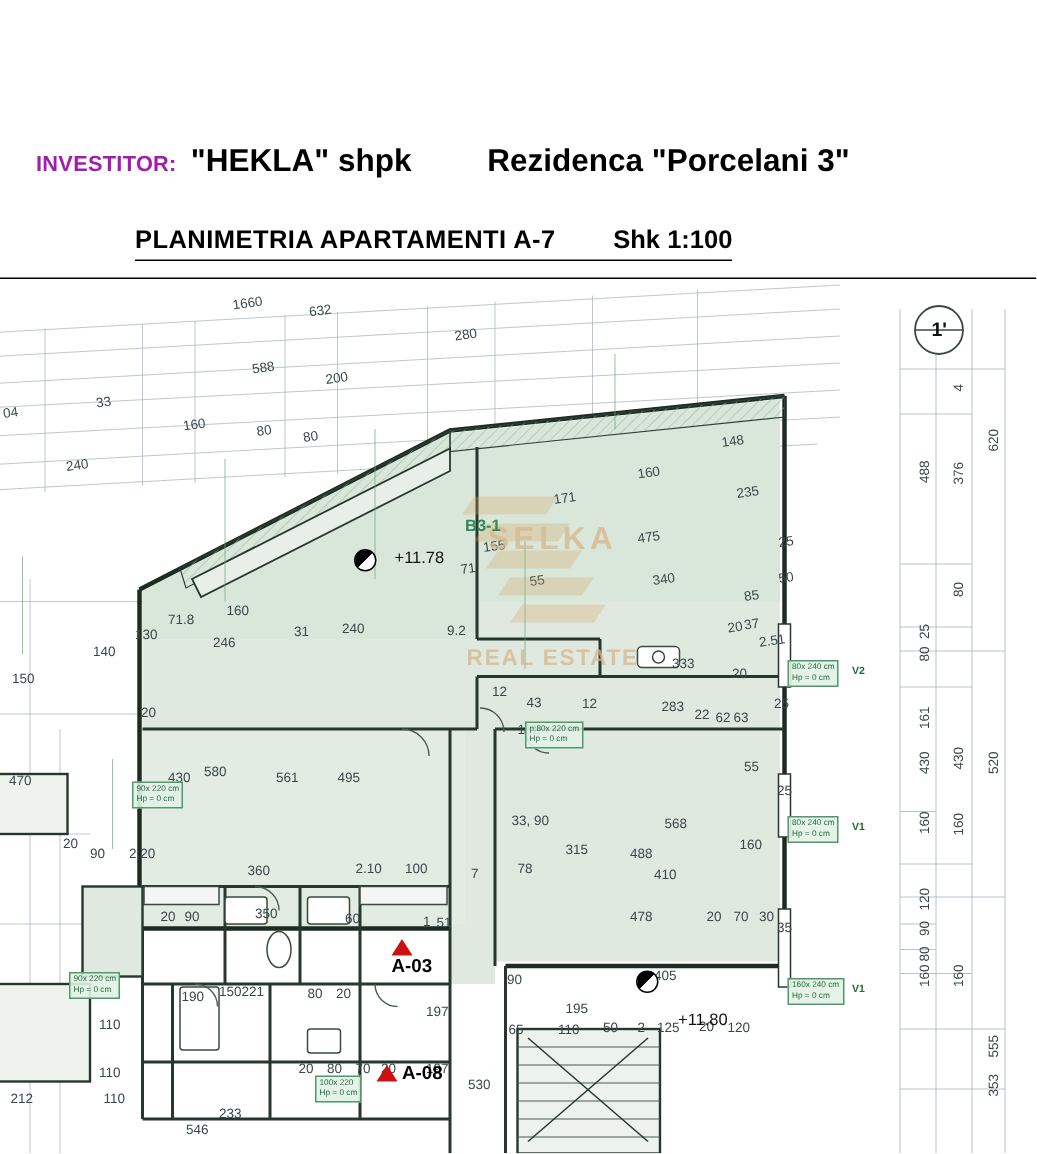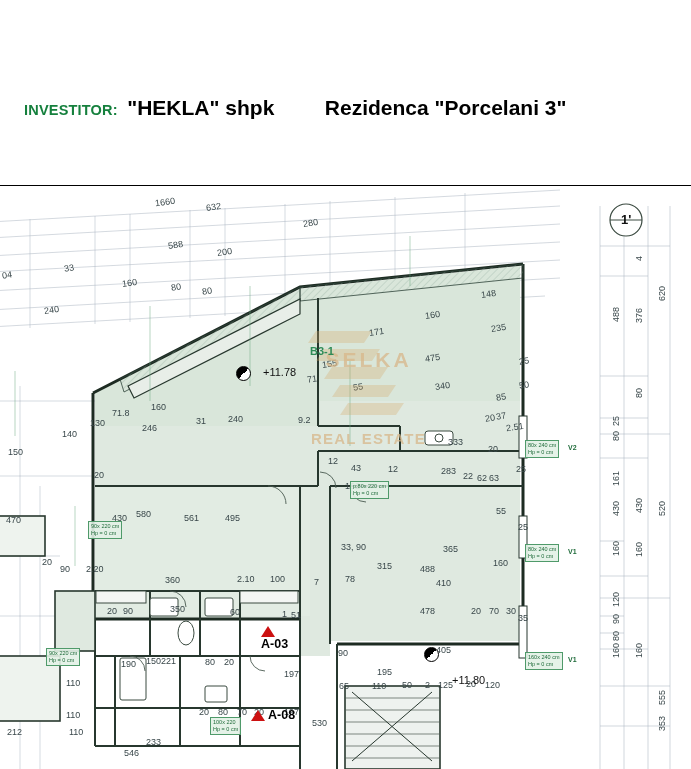--- a/index.html
+++ b/index.html
@@ -41,21 +41,21 @@
   }
   .investor-row {
     position: absolute;
     left: 24px;
     top: 96px;
     white-space: nowrap;
   }
   .investor-label {
     font-size: 14.5px;
     font-weight: bold;
-    color: #15803d;
+    color: #a21caf;
     letter-spacing: 0.2px;
   }
   .investor-name {
     font-size: 21px;
     font-weight: bold;
     color: #000;
     margin-left: 5px;
   }
   .residence-name {
     font-size: 21px;
@@ -186,20 +186,24 @@
 <div class="page">
 
   <div class="header">
 
     <div class="investor-row">
       <span class="investor-label">INVESTITOR:</span>
       <span class="investor-name">"HEKLA" shpk</span>
       <span class="residence-name">Rezidenca "Porcelani 3"</span>
     </div>
 
+    <div class="subtitle-wrap">
+      <span class="subtitle-text">PLANIMETRIA   APARTAMENTI A-7</span>
+      <span class="subtitle-scale">Shk  1:100</span>
+    </div>
     <div class="header-rule"></div>
   </div>
 
   <div class="drawing">
     <svg width="691" height="583" viewBox="0 0 691 583">
 
       <defs>
         <pattern id="hatch" width="5" height="5" patternUnits="userSpaceOnUse" patternTransform="rotate(45)">
           <line x1="0" y1="0" x2="0" y2="5" stroke="#9bb3a5" stroke-width="0.7"></line>
         </pattern>
@@ -498,21 +502,21 @@
         <span class="dim" style="position: absolute; left: 448px; top: 251px; font-size: 9px; color: rgb(57, 71, 74); white-space: nowrap; font-family: &quot;Liberation Sans&quot;, sans-serif;">333</span>
         <span class="dim" style="position: absolute; left: 488px; top: 258px; font-size: 9px; color: rgb(57, 71, 74); white-space: nowrap; font-family: &quot;Liberation Sans&quot;, sans-serif;">20</span>
         <span class="dim" style="position: absolute; left: 463px; top: 285px; font-size: 9px; color: rgb(57, 71, 74); white-space: nowrap; font-family: &quot;Liberation Sans&quot;, sans-serif;">22</span>
         <span class="dim" style="position: absolute; left: 477px; top: 287px; font-size: 9px; color: rgb(57, 71, 74); white-space: nowrap; font-family: &quot;Liberation Sans&quot;, sans-serif;">62</span>
         <span class="dim" style="position: absolute; left: 489px; top: 287px; font-size: 9px; color: rgb(57, 71, 74); white-space: nowrap; font-family: &quot;Liberation Sans&quot;, sans-serif;">63</span>
         <span class="dim" style="position: absolute; left: 516px; top: 278px; font-size: 9px; color: rgb(57, 71, 74); white-space: nowrap; font-family: &quot;Liberation Sans&quot;, sans-serif;">25</span>
         <span class="dim" style="position: absolute; left: 345px; top: 295px; font-size: 9px; color: rgb(57, 71, 74); white-space: nowrap; font-family: &quot;Liberation Sans&quot;, sans-serif;">102</span>
         <span class="dim" style="position: absolute; left: 341px; top: 356px; font-size: 9px; color: rgb(57, 71, 74); white-space: nowrap; font-family: &quot;Liberation Sans&quot;, sans-serif;">33, 90</span>
         <span class="dim" style="position: absolute; left: 345px; top: 388px; font-size: 9px; color: rgb(57, 71, 74); white-space: nowrap; font-family: &quot;Liberation Sans&quot;, sans-serif;">78</span>
         <span class="dim" style="position: absolute; left: 377px; top: 375px; font-size: 9px; color: rgb(57, 71, 74); white-space: nowrap; font-family: &quot;Liberation Sans&quot;, sans-serif;">315</span>
-        <span class="dim" style="position: absolute; left: 443px; top: 358px; font-size: 9px; color: rgb(57, 71, 74); white-space: nowrap; font-family: &quot;Liberation Sans&quot;, sans-serif;">365</span>
+        <span class="dim" style="position: absolute; left: 443px; top: 358px; font-size: 9px; color: rgb(57, 71, 74); white-space: nowrap; font-family: &quot;Liberation Sans&quot;, sans-serif;">568</span>
         <span class="dim" style="position: absolute; left: 420px; top: 378px; font-size: 9px; color: rgb(57, 71, 74); white-space: nowrap; font-family: &quot;Liberation Sans&quot;, sans-serif;">488</span>
         <span class="dim" style="position: absolute; left: 436px; top: 392px; font-size: 9px; color: rgb(57, 71, 74); white-space: nowrap; font-family: &quot;Liberation Sans&quot;, sans-serif;">410</span>
         <span class="dim" style="position: absolute; left: 420px; top: 420px; font-size: 9px; color: rgb(57, 71, 74); white-space: nowrap; font-family: &quot;Liberation Sans&quot;, sans-serif;">478</span>
         <span class="dim" style="position: absolute; left: 496px; top: 320px; font-size: 9px; color: rgb(57, 71, 74); white-space: nowrap; font-family: &quot;Liberation Sans&quot;, sans-serif;">55</span>
         <span class="dim" style="position: absolute; left: 518px; top: 336px; font-size: 9px; color: rgb(57, 71, 74); white-space: nowrap; font-family: &quot;Liberation Sans&quot;, sans-serif;">25</span>
         <span class="dim" style="position: absolute; left: 493px; top: 372px; font-size: 9px; color: rgb(57, 71, 74); white-space: nowrap; font-family: &quot;Liberation Sans&quot;, sans-serif;">160</span>
         <span class="dim" style="position: absolute; left: 471px; top: 420px; font-size: 9px; color: rgb(57, 71, 74); white-space: nowrap; font-family: &quot;Liberation Sans&quot;, sans-serif;">20</span>
         <span class="dim" style="position: absolute; left: 489px; top: 420px; font-size: 9px; color: rgb(57, 71, 74); white-space: nowrap; font-family: &quot;Liberation Sans&quot;, sans-serif;">70</span>
         <span class="dim" style="position: absolute; left: 506px; top: 420px; font-size: 9px; color: rgb(57, 71, 74); white-space: nowrap; font-family: &quot;Liberation Sans&quot;, sans-serif;">30</span>
         <span class="dim" style="position: absolute; left: 518px; top: 427px; font-size: 9px; color: rgb(57, 71, 74); white-space: nowrap; font-family: &quot;Liberation Sans&quot;, sans-serif;">35</span>

